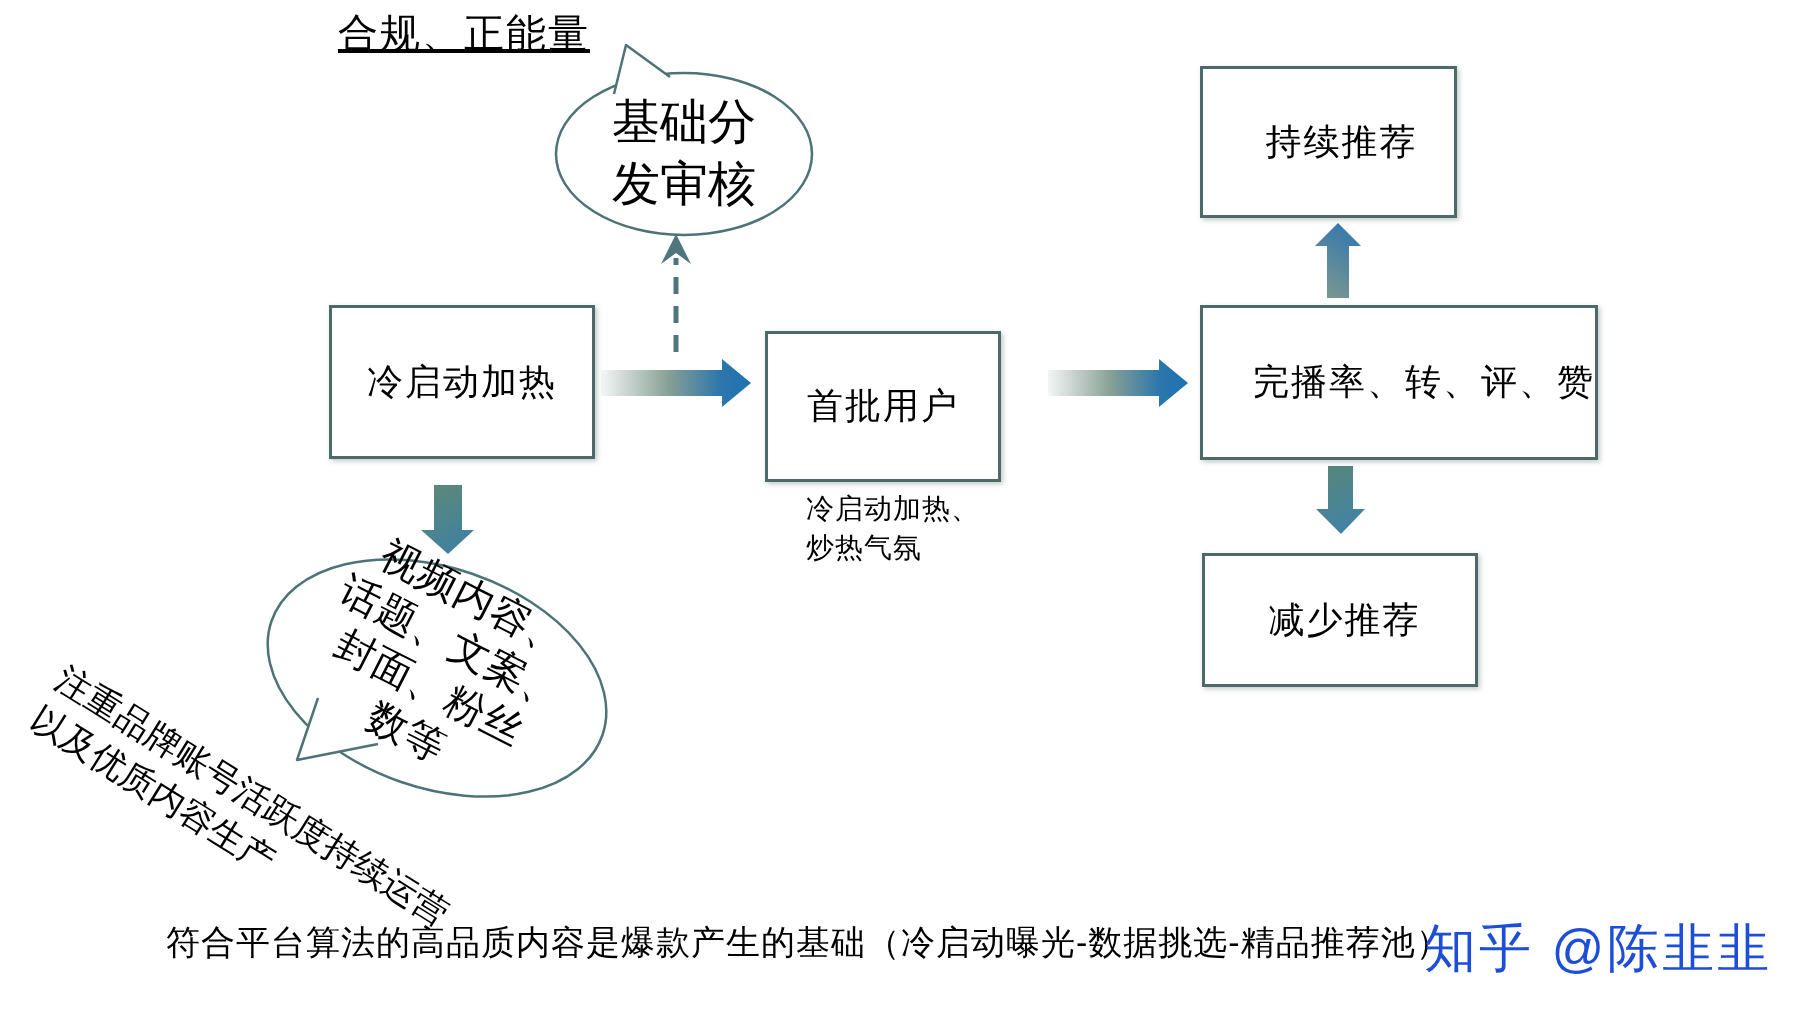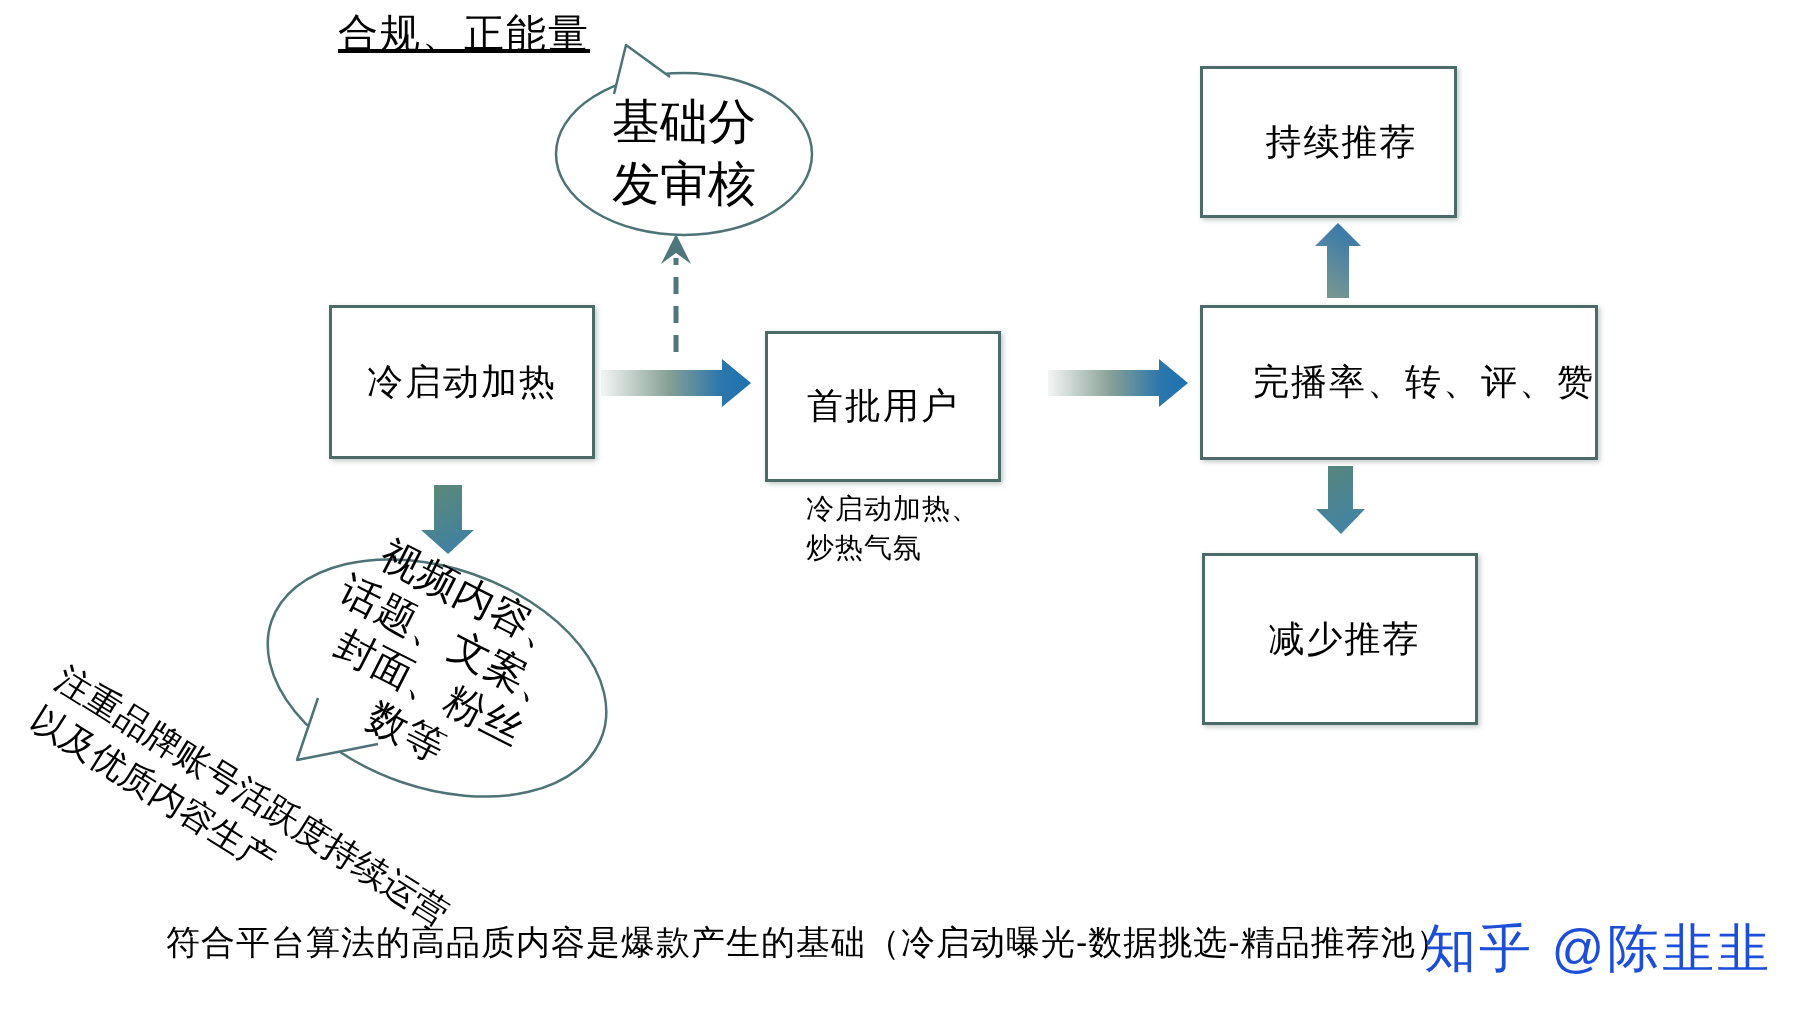--- a/index.html
+++ b/index.html
@@ -106,21 +106,21 @@
     font-size: 52px;
     letter-spacing: 3px;
     color: #1d4ed8;
     white-space: nowrap;
     z-index: 5;
   }
   #box-video    { left: 329px;  top: 305px; width: 266px; height: 154px; }
   #box-first    { left: 765px;  top: 307px; width: 236px; height: 151px; margin-top: 24px; }
   #box-metrics  { left: 1200px; top: 305px; width: 398px; height: 155px; justify-content: flex-end; }
   #box-continue { left: 1200px; top: 66px;  width: 257px; height: 152px; padding-left: 26px; }
-  #box-reduce   { left: 1202px; top: 553px; width: 276px; height: 172px; padding-left: 9px; }
+  #box-reduce   { left: 1202px; top: 553px; width: 276px; height: 134px; padding-left: 9px; }
 </style>
 </head>
 <body>
 
 <div id="canvas">
 
   <svg id="shapes" viewBox="0 0 1812 1022" xmlns="http://www.w3.org/2000/svg">
     <defs>
       <linearGradient id="gh1" gradientUnits="userSpaceOnUse" x1="601" y1="383" x2="751" y2="383">
         <stop offset="0" stop-color="#f4f6f5"></stop>

